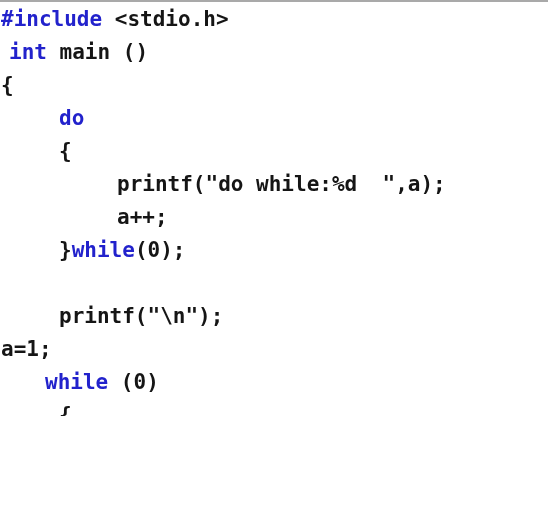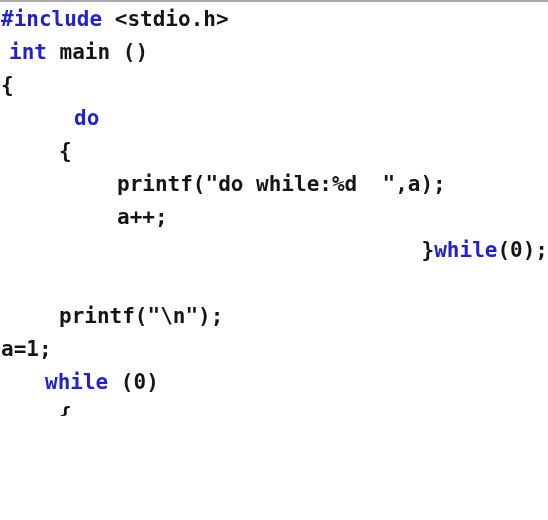--- a/index.html
+++ b/index.html
@@ -93,25 +93,25 @@
 
 <div id="screenshot">
 
   <div class="top-rule"></div>
 
   <div class="code-area">
 
   <div class="code-line" style="padding-left: 1px;"><span class="pp">#include</span><span> &lt;stdio.h&gt;</span></div>
       <div class="code-line" style="padding-left: 9px;"><span class="kw">int</span><span> main ()</span></div>
       <div class="code-line" style="padding-left: 1px;"><span>{</span></div>
-      <div class="code-line" style="padding-left: 59px; margin-left: 15px;"><span class="kw">do</span></div>
+      <div class="code-line" style="padding-left: 59px;"><span class="kw">do</span></div>
       <div class="code-line" style="padding-left: 59px;"><span>{</span></div>
       <div class="code-line" style="padding-left: 117px;"><span>printf("do while:%d  ",a);</span></div>
       <div class="code-line" style="padding-left: 117px;"><span>a++;</span></div>
-      <div class="code-line" style="padding-left: 59px; text-align: right;"><span>}</span><span class="kw">while</span><span>(0);</span></div>
+      <div class="code-line" style="padding-left: 59px;"><span>}</span><span class="kw">while</span><span>(0);</span></div>
       <div class="code-line" style="padding-left: 1px;">&nbsp;</div>
       <div class="code-line" style="padding-left: 59px;"><span>printf("\n");</span></div>
       <div class="code-line" style=""><span>a=1;</span></div>
       <div class="code-line" style="padding-left: 45px;"><span class="kw">while</span><span> (0)</span></div>
       <div class="code-line" style="padding-left: 59px;"><span>{</span></div>
       <div class="code-line" style="padding-left: 117px;"><span>printf("while :%d  ",a);</span></div>
       <div class="code-line" style="padding-left: 117px;"><span>a++;</span></div>
     </div>
 
   <div class="watermark">

